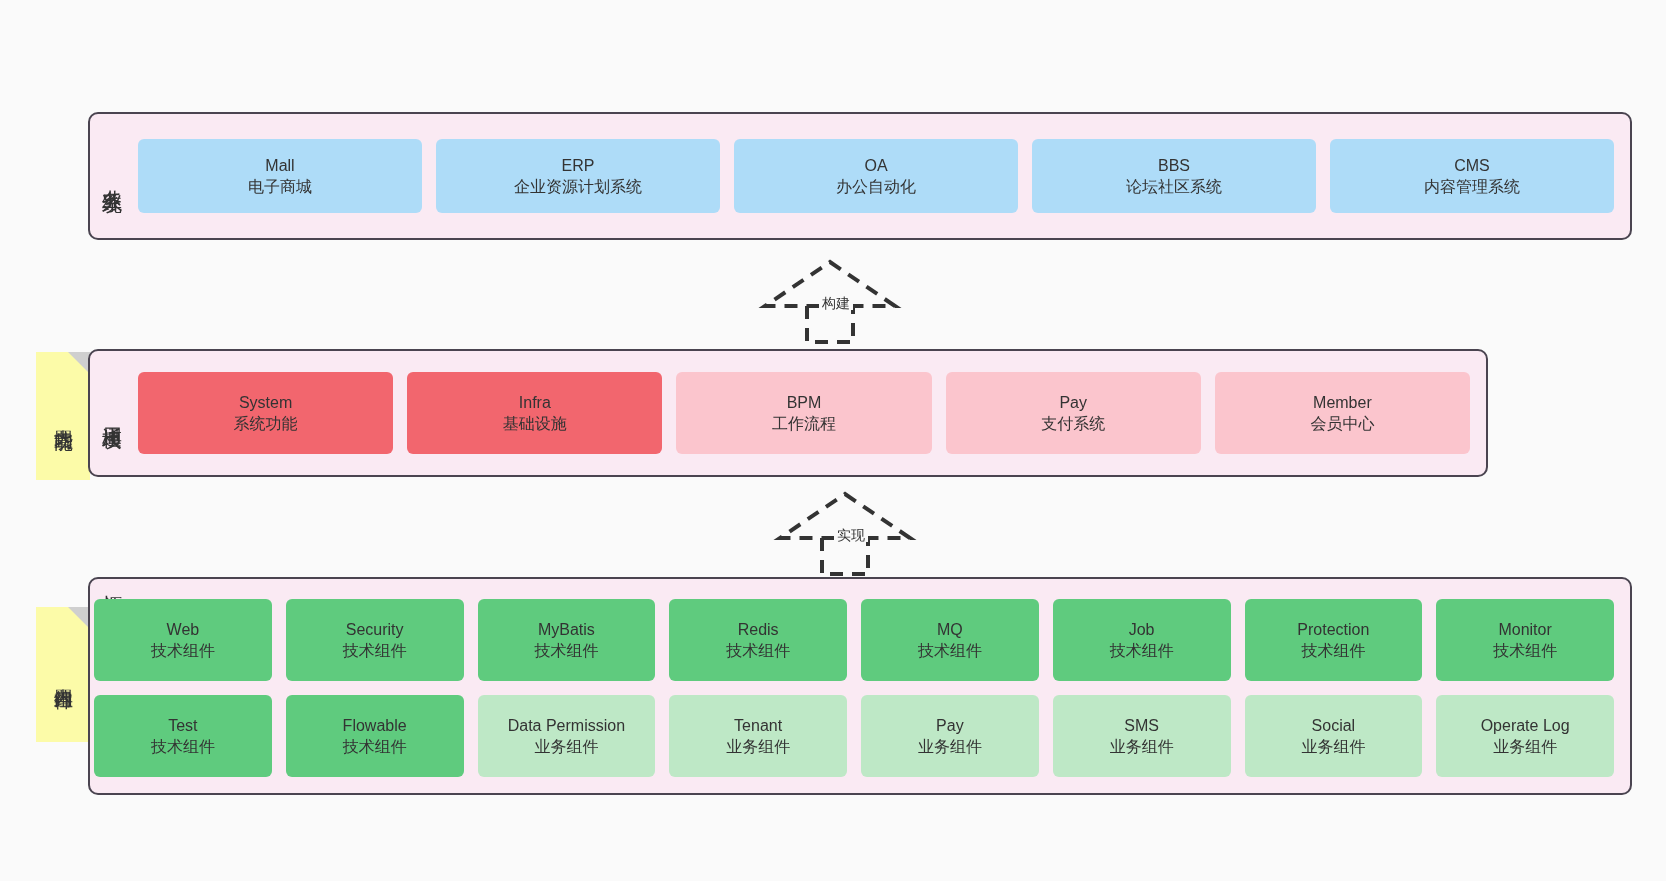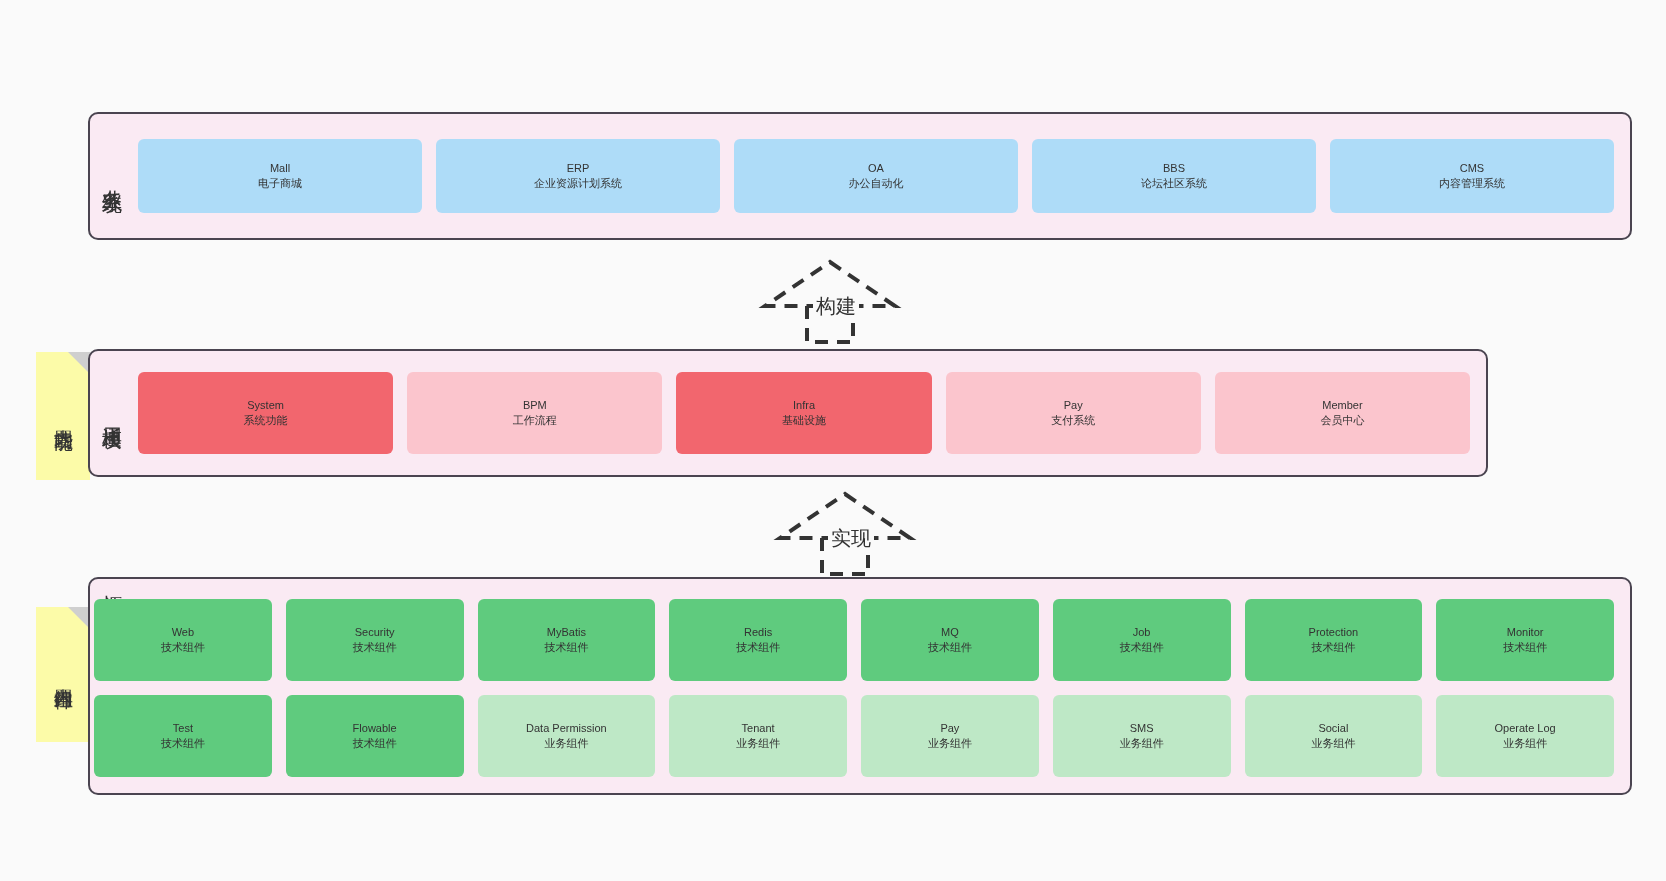--- a/index.html
+++ b/index.html
@@ -62,21 +62,21 @@
   }
   .card {
     flex: 1 1 0;
     box-sizing: border-box;
     border-radius: 6px;
     display: flex;
     flex-direction: column;
     align-items: center;
     justify-content: center;
     text-align: center;
-    font-size: 11px;
+    font-size: 16px;
     line-height: 1.34;
     color: #333333;
     padding: 4px 6px;
     user-select: none;
   }
   .card .ln { display: block; white-space: nowrap; }
   .card .ln.wrap { white-space: normal; }
 
   
   #layer-business { left: 88px; top: 112px; width: 1544px; height: 128px; }
@@ -127,21 +127,21 @@
     position: absolute;
     z-index: 1;
   }
   .arrow svg { display: block; overflow: visible; }
   .arrow-label {
     position: absolute;
     left: 50%;
     transform: translateX(-50%);
     background: #fafafa;
     padding: 0 3px;
-    font-size: 20px;
+    font-size: 14px;
     line-height: 1;
     color: #333333;
     white-space: nowrap;
     user-select: none;
   }
   #arrow-build   { left: 755px; top: 258px; width: 150px; height: 86px; }
   #arrow-build .arrow-label   { top: 38px; left: 54%; }
   #arrow-implement { left: 770px; top: 490px; width: 150px; height: 86px; }
   #arrow-implement .arrow-label { top: 38px; left: 54%; }
 </style>
@@ -203,28 +203,28 @@
   <div class="layer" id="layer-modules">
     <div class="layer-title">通用模块</div>
     <div class="layer-body">
       <div class="card-row">
 
         <div class="card strong">
           <span class="ln">System</span>
           <span class="ln">系统功能</span>
         </div>
 
-        <div class="card">
-          <span class="ln">BPM</span>
-          <span class="ln">工作流程</span>
-        </div>
-
         <div class="card strong">
           <span class="ln">Infra</span>
           <span class="ln">基础设施</span>
+        </div>
+
+        <div class="card">
+          <span class="ln">BPM</span>
+          <span class="ln">工作流程</span>
         </div>
 
         <div class="card">
           <span class="ln">Pay</span>
           <span class="ln">支付系统</span>
         </div>
 
         <div class="card">
           <span class="ln">Member</span>
           <span class="ln">会员中心</span>

